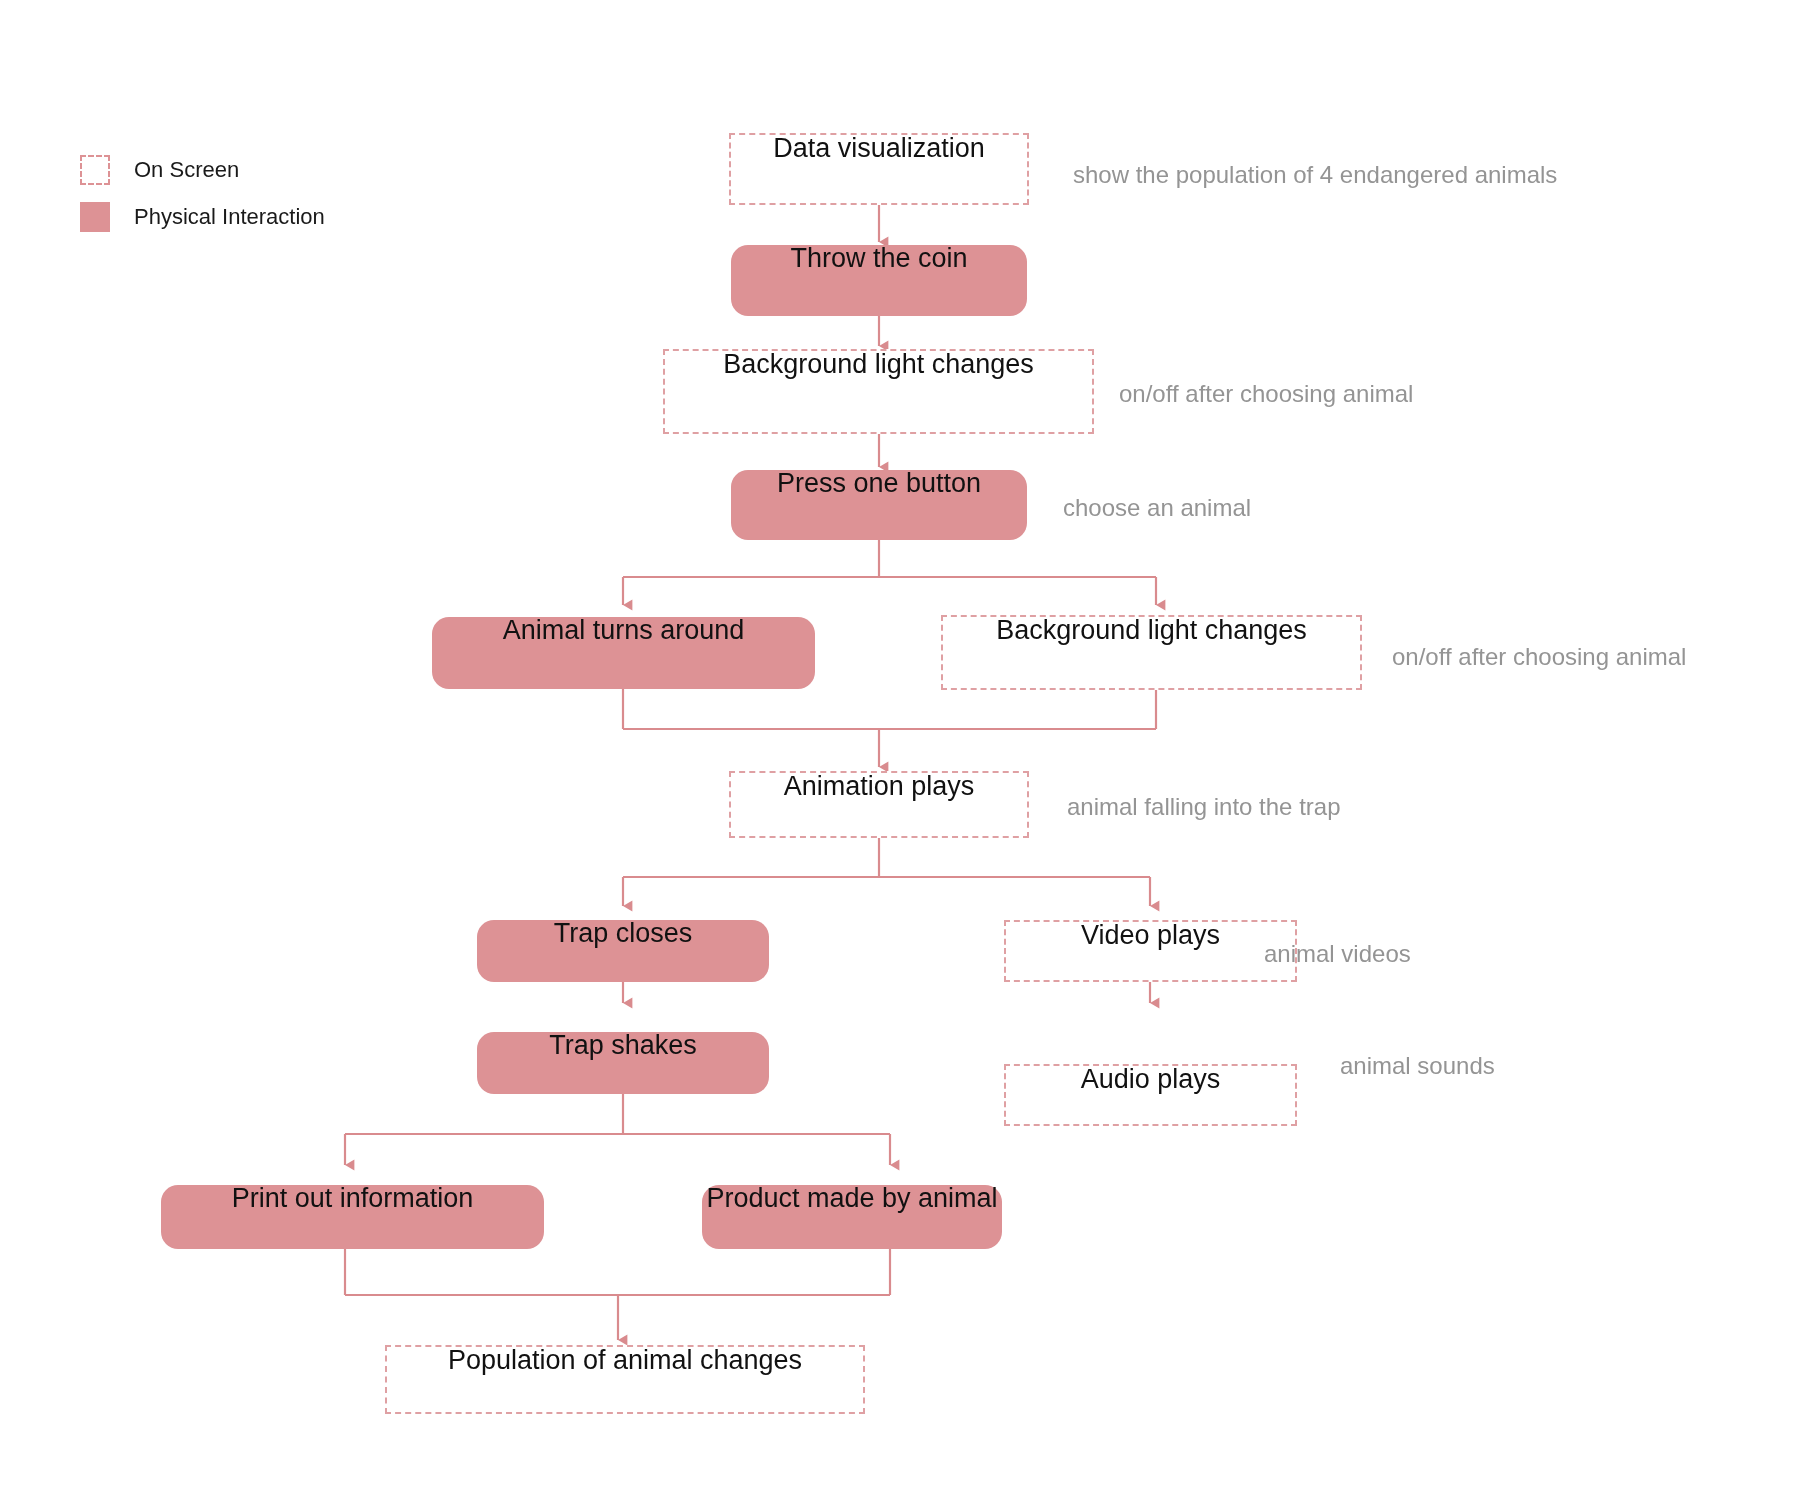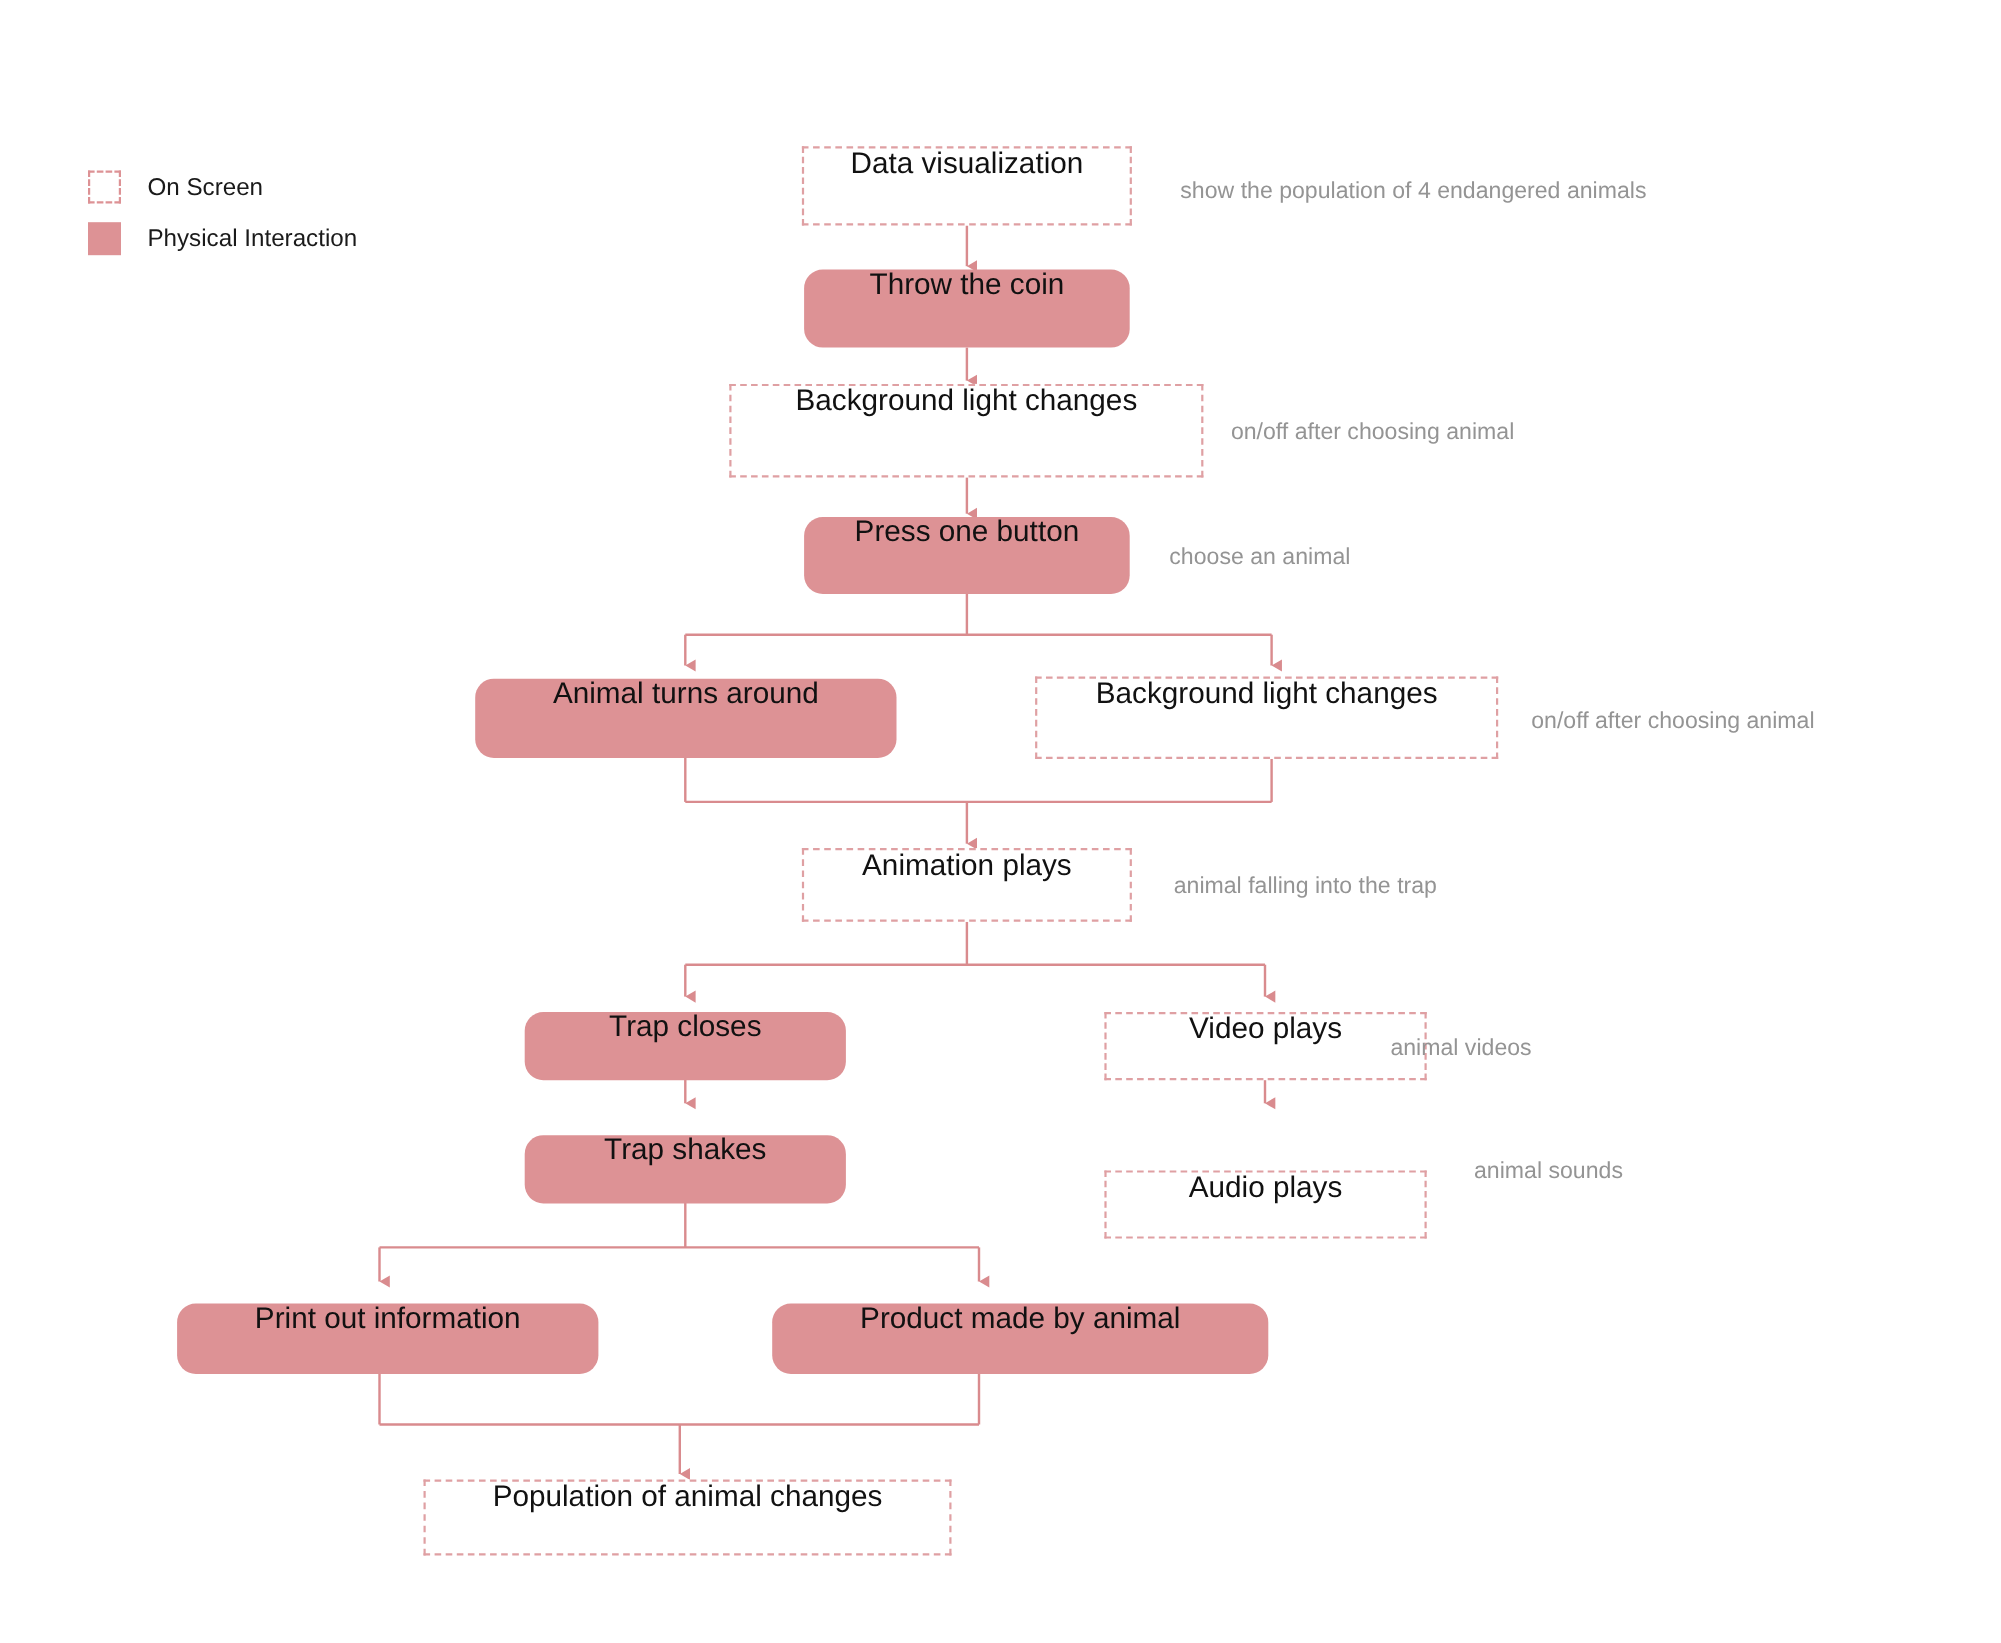--- a/index.html
+++ b/index.html
@@ -44,21 +44,21 @@
     font-size:27px;
     line-height:1;
     white-space:nowrap;
   }
   .node.physical{background:#dd9295;border-radius:17px;}
   .node.screen{background:#ffffff;border:2px dashed #dfa0a3;}
 
   .annot{
     position:absolute;
     color:#949494;
-    font-size:21px;
+    font-size:24px;
     white-space:nowrap;
     line-height:1;
   }
 </style>
 </head>
 <body>
 
 <div id="stage">
 
 
@@ -158,21 +158,21 @@
   </div>
 
   <div class="node screen" style="left:1004px;top:1064px;width:293px;height:62px;">
     <span>Audio plays</span>
   </div>
 
   <div class="node physical" style="left:161px;top:1185px;width:383px;height:64px;">
     <span>Print out information</span>
   </div>
 
-  <div class="node physical" style="left:702px;top:1185px;width:451px;height:64px;">
+  <div class="node physical" style="left:702px;top:1185px;width:300px;height:64px;">
     <span>Product made by animal</span>
   </div>
 
   <div class="node screen" style="left:385px;top:1345px;width:480px;height:69px;">
     <span>Population of animal changes</span>
   </div>
 
   <div class="annot" style="left:1073px;top:163px;">show the population of 4 endangered animals</div>
 
   <div class="annot" style="left:1119px;top:382px;">on/off after choosing animal</div>

